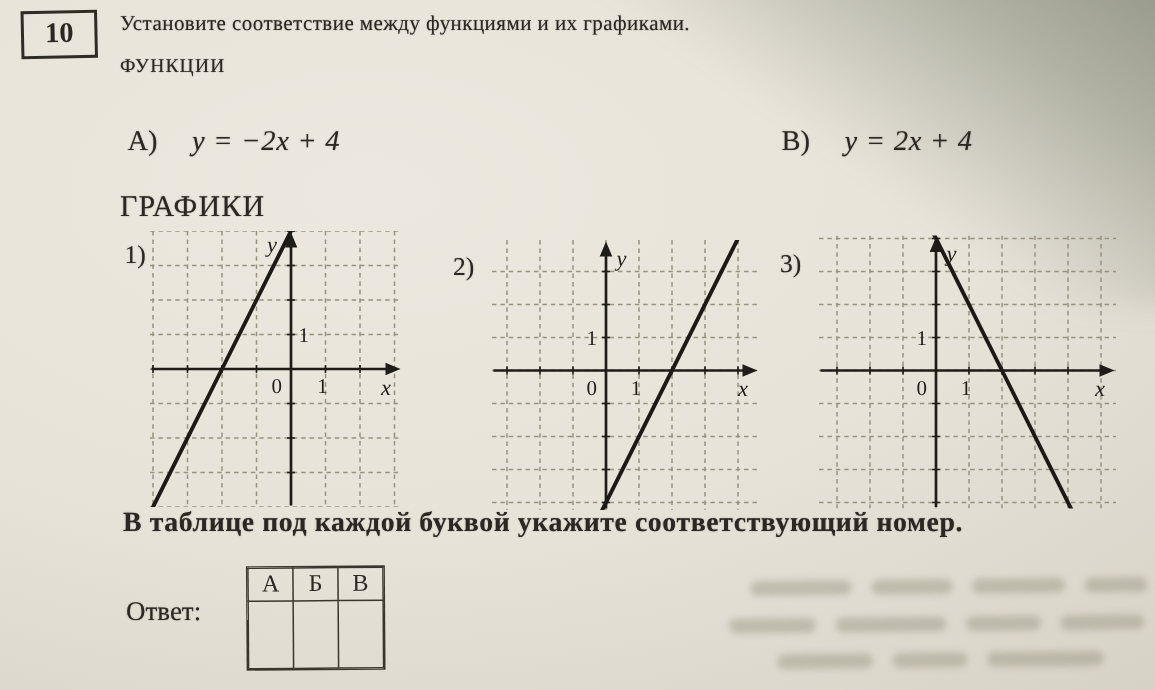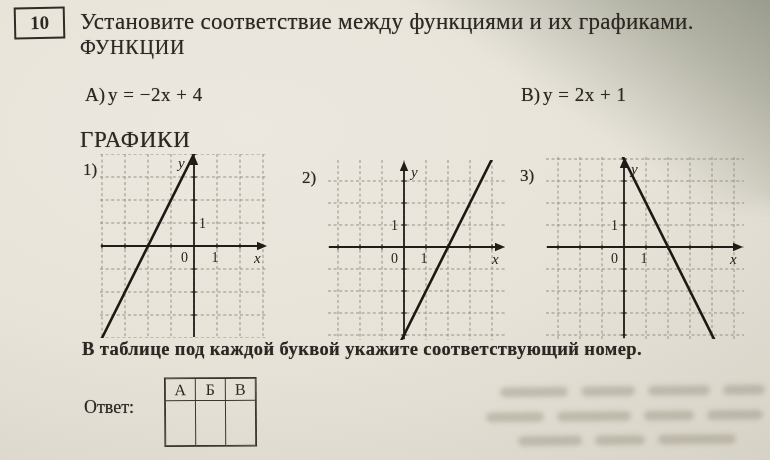--- a/index.html
+++ b/index.html
@@ -6,26 +6,26 @@
   .page{position:relative;width:770px;height:460px;overflow:hidden;
     font-family:"Liberation Serif",serif;color:#2b2722;
     background:radial-gradient(140% 130% at 32% 28%, #ece8df 0%, #e7e3d9 38%, #dad5c9 68%, #c7c1b3 100%);}
   .shade{position:absolute;top:-45px;right:-55px;width:440px;height:250px;pointer-events:none;
     background:linear-gradient(215deg, rgba(98,106,88,.65) 6%, rgba(110,116,98,.42) 32%, rgba(120,124,106,0) 60%);
     filter:blur(9px);}
   .txt{position:absolute;text-shadow:0 0 .8px rgba(43,39,34,.55);white-space:nowrap;}
   .num-box{position:absolute;left:14px;top:7px;width:47px;height:28px;border:2.4px solid #2f2b26;
     display:flex;align-items:center;justify-content:center;font-weight:bold;font-size:19px;
     transform:rotate(-1.2deg);}
-  .title{left:80px;top:9px;font-size:23px;letter-spacing:.3px;}
-  .subhead{left:80px;top:36px;font-size:20px;letter-spacing:.8px;}
+  .title{left:80px;top:9px;font-size:14px;letter-spacing:.3px;}
+  .subhead{left:80px;top:36px;font-size:13px;letter-spacing:.8px;}
   .fn{top:84px;font-size:19px;}
-  .fn .f{letter-spacing:.5px;margin-left:3px;}
+  .fn .f{font-style:italic;letter-spacing:.5px;margin-left:23px;}
   #fn-0{left:85px;} #fn-1{left:308px;} #fn-2{left:521px;}
-  .graphs-heading{left:80px;top:127px;font-size:23px;letter-spacing:.8px;}
+  .graphs-heading{left:80px;top:127px;font-size:20px;letter-spacing:.8px;}
   .glabel{font-size:17px;}
   #gl-0{left:83px;top:160px;} #gl-1{left:302px;top:168px;} #gl-2{left:520px;top:166px;}
   svg.graph-svg{position:absolute;}
   #graph-0{left:100px;top:154px;} #graph-1{left:328px;top:160px;} #graph-2{left:546px;top:157px;}
   .instruction{left:82px;top:339px;font-size:18.5px;letter-spacing:.4px;font-weight:bold;}
   .answer-label{left:84px;top:397px;font-size:18px;}
   table.answer{position:absolute;left:165px;top:378px;border-collapse:collapse;
     transform:rotate(-.4deg);box-shadow:0 0 0 .8px #3a362e;}
   table.answer th,table.answer td{border:1.8px solid #3a362e;width:29px;text-align:center;
     font-weight:normal;padding:0;}
@@ -45,21 +45,21 @@
     <span>10</span>
   </div>
 
   <div class="txt title">Установите соответствие между функциями и их графиками.</div>
   <div class="txt subhead">ФУНКЦИИ</div>
 
   <div class="txt fn" id="fn-0">
     <span>А)</span><span class="f">y = −2x + 4</span>
   </div>
   <div class="txt fn" id="fn-2">
-    <span>В)</span><span class="f">y = 2x + 1</span>
+    <span>В)</span><span class="f">y = 2x + 4</span>
   </div>
 
   <div class="txt graphs-heading">ГРАФИКИ</div>
 
   <span class="txt glabel" id="gl-0">1)</span>
   <svg class="graph-svg" id="graph-0" width="168" height="184" viewBox="0 0 168 184">
       <line x1="2" y1="0" x2="2" y2="184" stroke="#97937f" stroke-width="1" stroke-dasharray="3 2.6"></line>
       <line x1="25" y1="0" x2="25" y2="184" stroke="#97937f" stroke-width="1" stroke-dasharray="3 2.6"></line>
       <line x1="48" y1="0" x2="48" y2="184" stroke="#97937f" stroke-width="1" stroke-dasharray="3 2.6"></line>
       <line x1="71" y1="0" x2="71" y2="184" stroke="#97937f" stroke-width="1" stroke-dasharray="3 2.6"></line>

